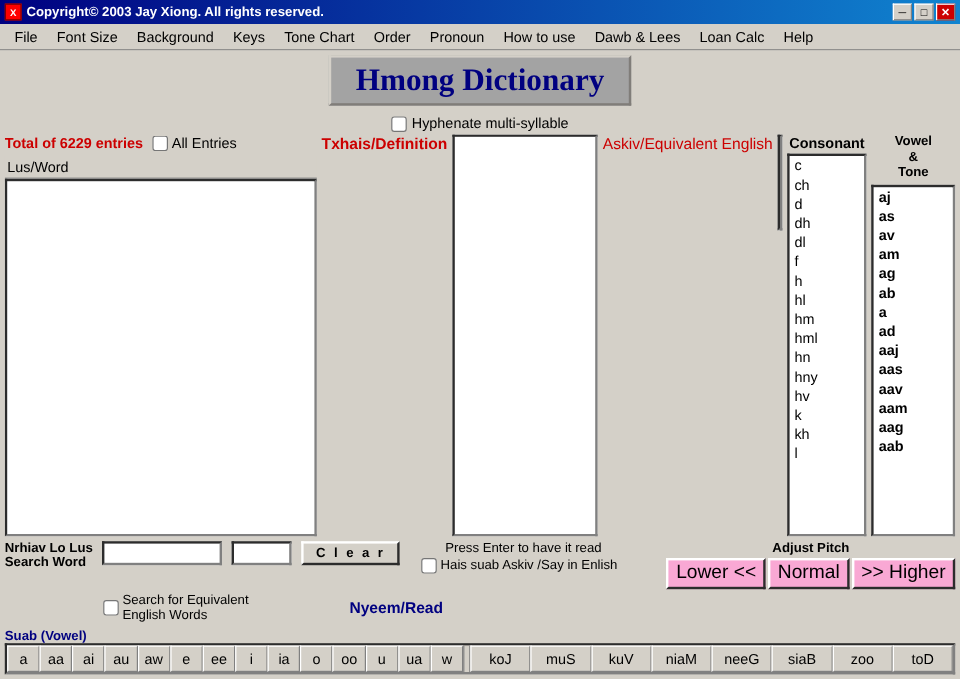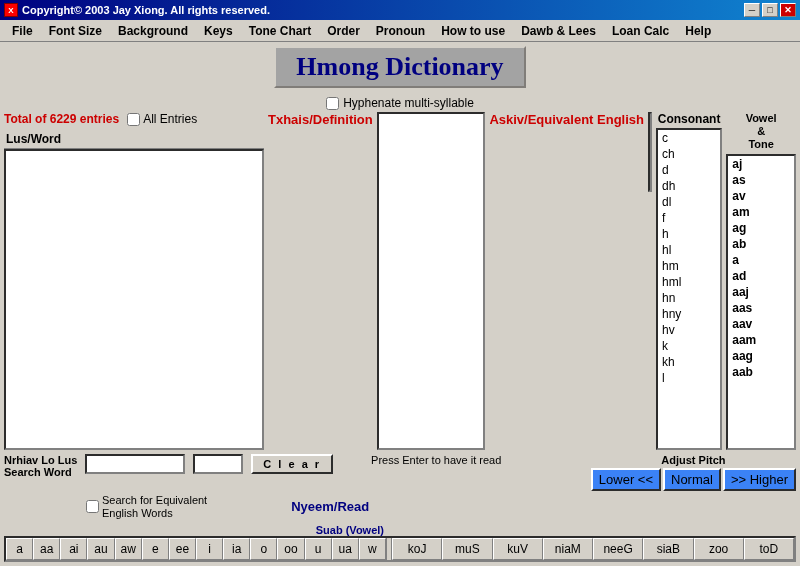--- a/index.html
+++ b/index.html
@@ -48,21 +48,20 @@
     }
 
     
     .menu-bar {
       background: #d4d0c8;
       height: 22px;
       display: flex;
       align-items: center;
       padding: 0 4px;
       border-bottom: 1px solid #808080;
-      font-weight: bold;
     }
     .menu-item {
       padding: 2px 8px;
       font-size: 12px;
       cursor: pointer;
       color: #000;
     }
 
     
     .main-content {
@@ -110,21 +109,21 @@
       font-size: 12px;
     }
     .all-entries-check {
       display: flex;
       align-items: flex-end;
       gap: 3px;
       font-size: 12px;
     }
     .word-header {
       background: #d4d0c8;
-      font-weight: bold;
+      font-weight: normal;
       font-size: 12px;
       padding: 2px;
       border-bottom: 1px solid #808080;
     }
     .word-list-box {
       flex: 1;
       background: white;
       border: 2px inset #808080;
       overflow-y: auto;
       min-height: 280px;
@@ -145,21 +144,21 @@
     }
     .definition-box {
       flex: 1;
       background: white;
       border: 2px inset #808080;
       overflow-y: auto;
       min-height: 170px;
     }
     .equivalent-label {
       color: #cc0000;
-      font-weight: bold;
+      font-weight: normal;
       font-size: 13px;
       text-align: center;
     }
     .equivalent-box {
       height: 80px;
       background: white;
       border: 2px inset #808080;
       overflow-y: auto;
     }
 
@@ -275,43 +274,43 @@
     .adjust-pitch-label {
       font-size: 11px;
       font-weight: bold;
       margin-bottom: 2px;
     }
     .pitch-buttons {
       display: flex;
       gap: 2px;
     }
     .pitch-btn {
-      background: #3b82f6;
+      background: #f9a8d4;
       border: 2px outset #fff;
       border-right-color: #808080;
       border-bottom-color: #808080;
       padding: 2px 6px;
-      font-size: 13px;
+      font-size: 16px;
       cursor: pointer;
     }
 
     
     .keyboard-section {
       margin-top: 4px;
       background: #d4d0c8;
     }
     .keyboard-labels {
       display: flex;
       gap: 0;
     }
     .suab-label, .cim-label {
       font-size: 11px;
       font-weight: bold;
       color: #000080;
-      text-align: right;
+      text-align: left;
     }
     .suab-label { width: 380px; }
     .cim-label { width: 380px; }
     .key-btn {
       background: #d4d0c8;
       border-right: 1px solid #808080;
       border-left: 1px solid #fff;
       border-top: 1px solid #fff;
       border-bottom: 1px solid #808080;
       padding: 3px 0;
@@ -444,20 +443,24 @@
     <div style="display:flex; align-items:flex-start; gap:8px;">
       <div style="display:flex; flex-direction:column; gap:0;">
         <span style="font-weight:bold; font-size:11px;">Nrhiav Lo Lus</span>
         <span style="font-weight:bold; font-size:11px;">Search Word</span>
       </div>
       <input type="text" class="search-input" style="">
       <input type="text" class="search-input" style="width: 50px;">
       <button class="clear-btn">C l e a r</button>
       <div style="display:flex; flex-direction:column; gap:2px; margin-left:10px;">
         <span class="press-enter-text">Press Enter to have it read</span>
+        <label style="display:flex; align-items:center; gap:3px; font-size:11px;">
+          <input type="checkbox" style="">
+          <span>Hais suab Askiv /Say in Enlish</span>
+        </label>
       </div>
       <div style="margin-left:auto; display:flex; flex-direction:column; align-items:center;">
         <span class="adjust-pitch-label">Adjust Pitch</span>
         <div class="pitch-buttons">
           <button class="pitch-btn">Lower &lt;&lt;</button>
           <button class="pitch-btn">Normal</button>
           <button class="pitch-btn">&gt;&gt; Higher</button>
         </div>
       </div>
     </div>

